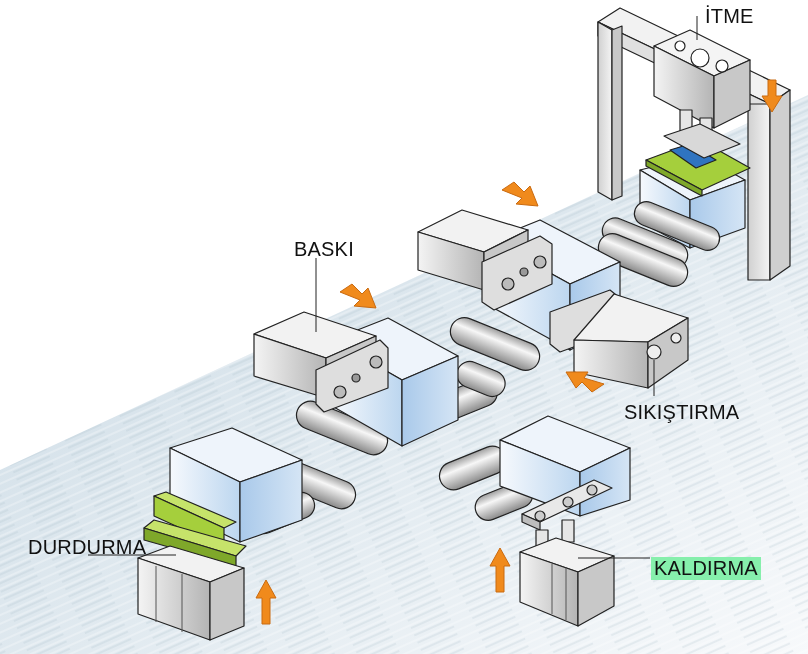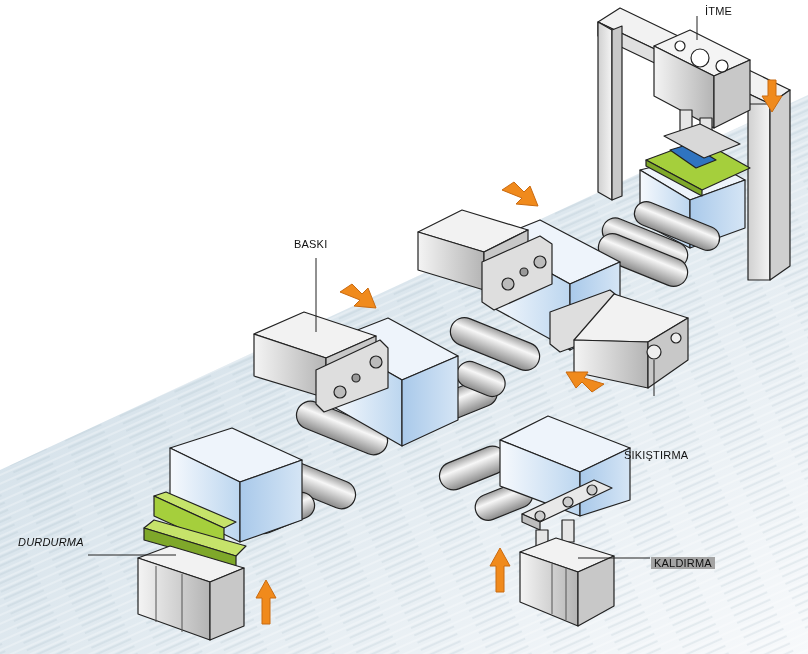--- a/index.html
+++ b/index.html
@@ -1,19 +1,19 @@
 <!DOCTYPE html>
 <html><head>
 <meta charset="utf-8">
 <style>
   html, body { margin:0; padding:0; }
   body { width:808px; height:654px; overflow:hidden; background:#ffffff; position:relative; font-family:"Liberation Sans", sans-serif; }
   #stage { position:absolute; left:0; top:0; width:808px; height:654px; }
-  .label { position:absolute; font-family:"Liberation Sans", sans-serif; font-size:11px; color:#111; letter-spacing:0.2px; white-space:nowrap; }
-  .label.kaldirma { background:#a3a3a3; padding:0 3px; }
+  .label { position:absolute; font-family:"Liberation Sans", sans-serif; font-size:20px; color:#111; letter-spacing:0.2px; white-space:nowrap; }
+  .label.kaldirma { background:#86efac; padding:0 3px; }
 </style>
 </head>
 <body>
 
 <svg id="stage" width="808" height="654" viewBox="0 0 808 654" xmlns="http://www.w3.org/2000/svg">
   <defs>
     <linearGradient id="surfGrad" x1="0" y1="0" x2="1" y2="1">
       <stop offset="0" stop-color="#c9d9e4"></stop>
       <stop offset="0.55" stop-color="#e1eaf0"></stop>
       <stop offset="1" stop-color="#f7f9fb"></stop>
@@ -220,15 +220,15 @@
     </g>
     <line x1="578" y1="558" x2="650" y2="558" stroke="#222" stroke-width="1"></line>
   </g>
   <g>
     <polygon points="496,592 504,592 504,566 510,566 500,548 490,566 496,566" fill="#f08a1c" stroke="#c96a10" stroke-width="1"></polygon>
   </g>
 </svg>
 
 <div class="label" style="left:705px; top:5px;">İTME</div>
 <div class="label" style="left:294px; top:238px;text-align:right;">BASKI</div>
-<div class="label" style="left:624px; top:401px;margin-top:48px;">SIKIŞTIRMA</div>
-<div class="label" style="left:18px; top:536px;font-style:italic;">DURDURMA</div>
+<div class="label" style="left:624px; top:401px;">SIKIŞTIRMA</div>
+<div class="label" style="left:28px; top:536px;">DURDURMA</div>
 <div class="label kaldirma" style="left:651px; top:557px;">KALDIRMA</div>
 
 </body></html>

